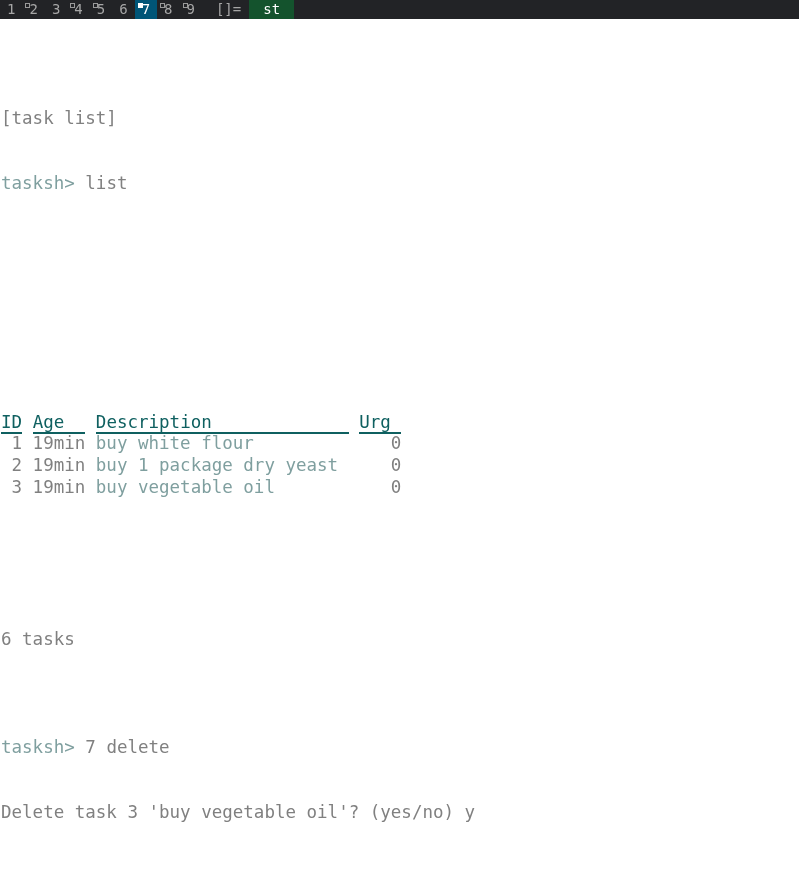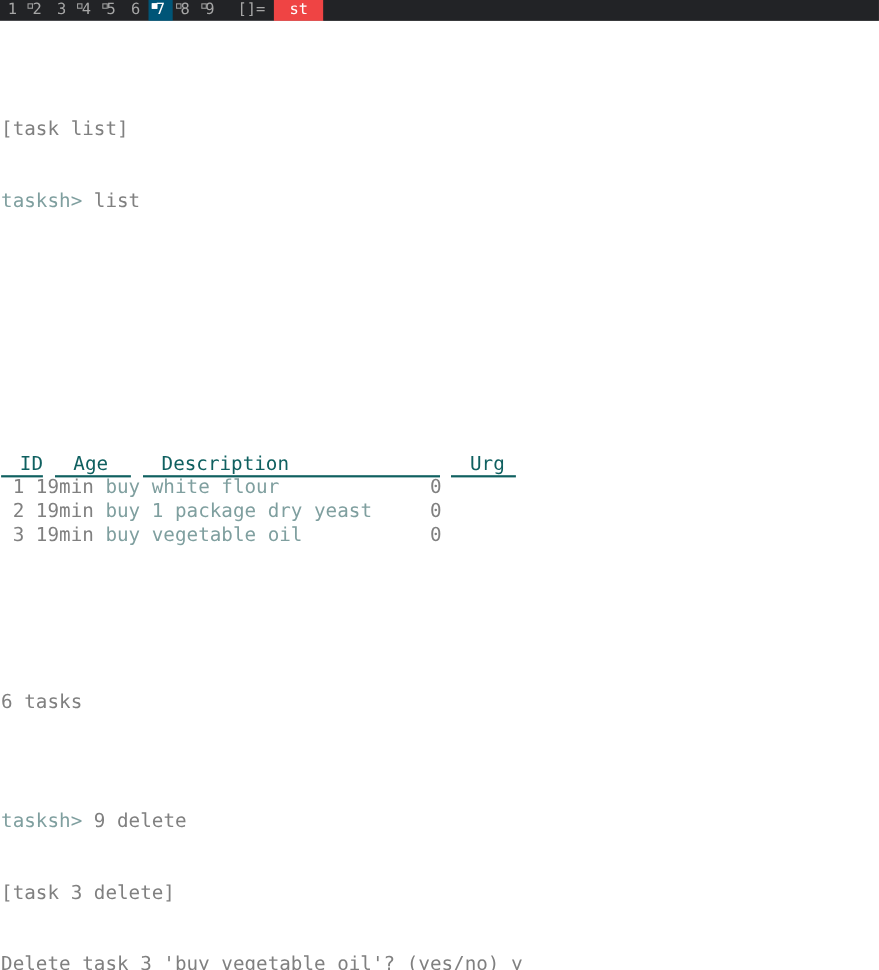--- a/index.html
+++ b/index.html
@@ -49,21 +49,21 @@
     border-color: #ffffff;
     background: #ffffff;
   }
   .layout {
     padding: 0 8px 0 14px;
     color: #a6a6a6;
     white-space: pre;
   }
   .wintitle {
     padding: 0 14px;
-    background: #ef4444;
+    background: #14532d;
     color: #ffffff;
     white-space: pre;
   }
   .barfill {
     flex: 1 1 auto;
     background: #222326;
   }
 
   
   #term {
@@ -85,21 +85,20 @@
   
   .c-default { color: #808080; }
   .c-cyan    { color: #7f9f9f; }
 
   .hdr {
     color: #0f6060;
     border-bottom: 2px solid #0f6060;
     display: inline-block;
     line-height: 19px;
     white-space: pre;
-    padding-left: 17px;
   }
   .spacer { height: 21.7px; }
 </style>
 </head>
 <body>
 
 <div id="dwm-bar">
   <div id="tags-container" style="display: flex;">
       <div class="tag"><span>1</span></div>
       <div class="tag"><span class="occ"></span><span>2</span></div>
@@ -124,22 +123,21 @@
   <div class="spacer"></div>
   <div class="spacer"></div>
 
   
   <div id="table1"><div class="line"><span class="hdr">ID</span><span> </span><span class="hdr">Age  </span><span> </span><span class="hdr">Description             </span><span> </span><span class="hdr">Urg </span></div><div class="line"><span class="c-default"> 1 </span><span class="c-default">19min </span><span class="c-cyan">buy white flour          </span><span class="c-default">   0</span></div><div class="line"><span class="c-default"> 2 </span><span class="c-default">19min </span><span class="c-cyan">buy 1 package dry yeast  </span><span class="c-default">   0</span></div><div class="line"><span class="c-default"> 3 </span><span class="c-default">19min </span><span class="c-cyan">buy vegetable oil        </span><span class="c-default">   0</span></div></div>
 
   <div class="spacer"></div>
   <div class="line c-default">6 tasks</div>
 
   
-  <div class="line"><span class="c-cyan">tasksh&gt;</span><span class="c-default"> </span><span class="c-default">9 delete</span></div>
-  <div class="line c-default">[task 3 delete]</div>
+  <div class="line"><span class="c-cyan">tasksh&gt;</span><span class="c-default"> </span><span class="c-default">7 delete</span></div>
   <div class="line"><span class="c-default">Delete task 3 'buy vegetable oil'? (yes/no) </span><span class="c-default">y</span></div>
   
   
 
   
   
   
   
   
   

